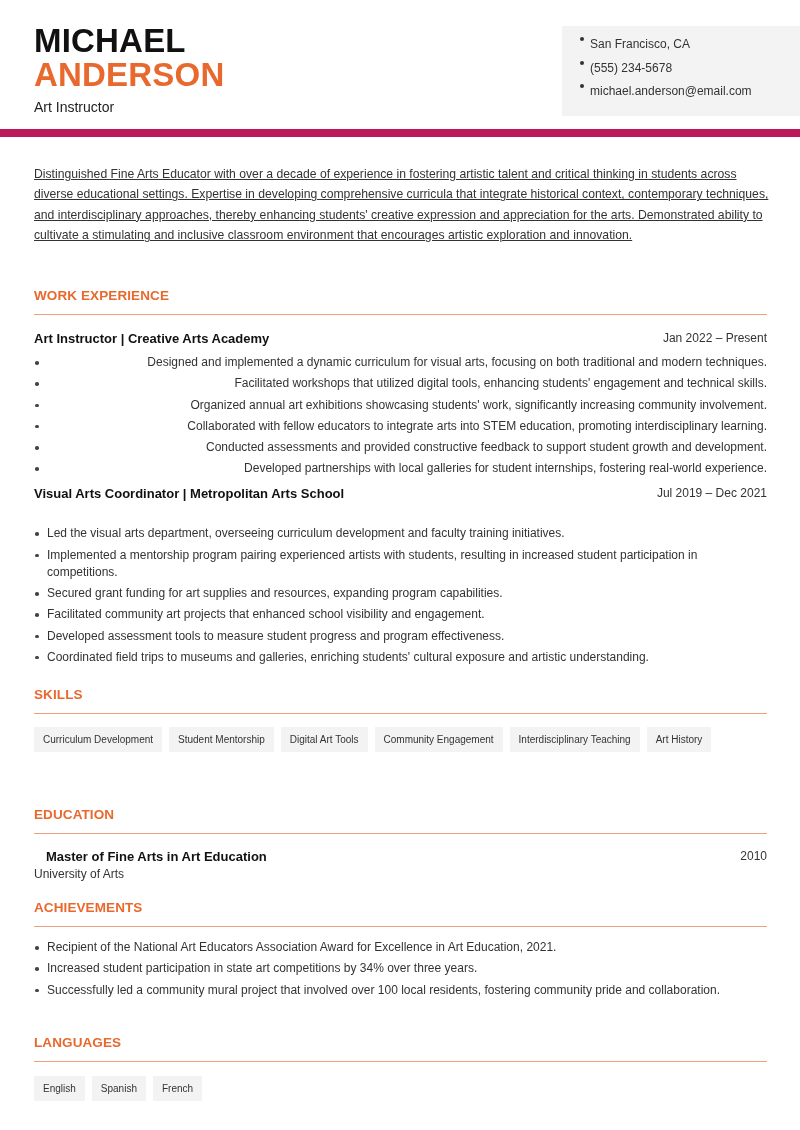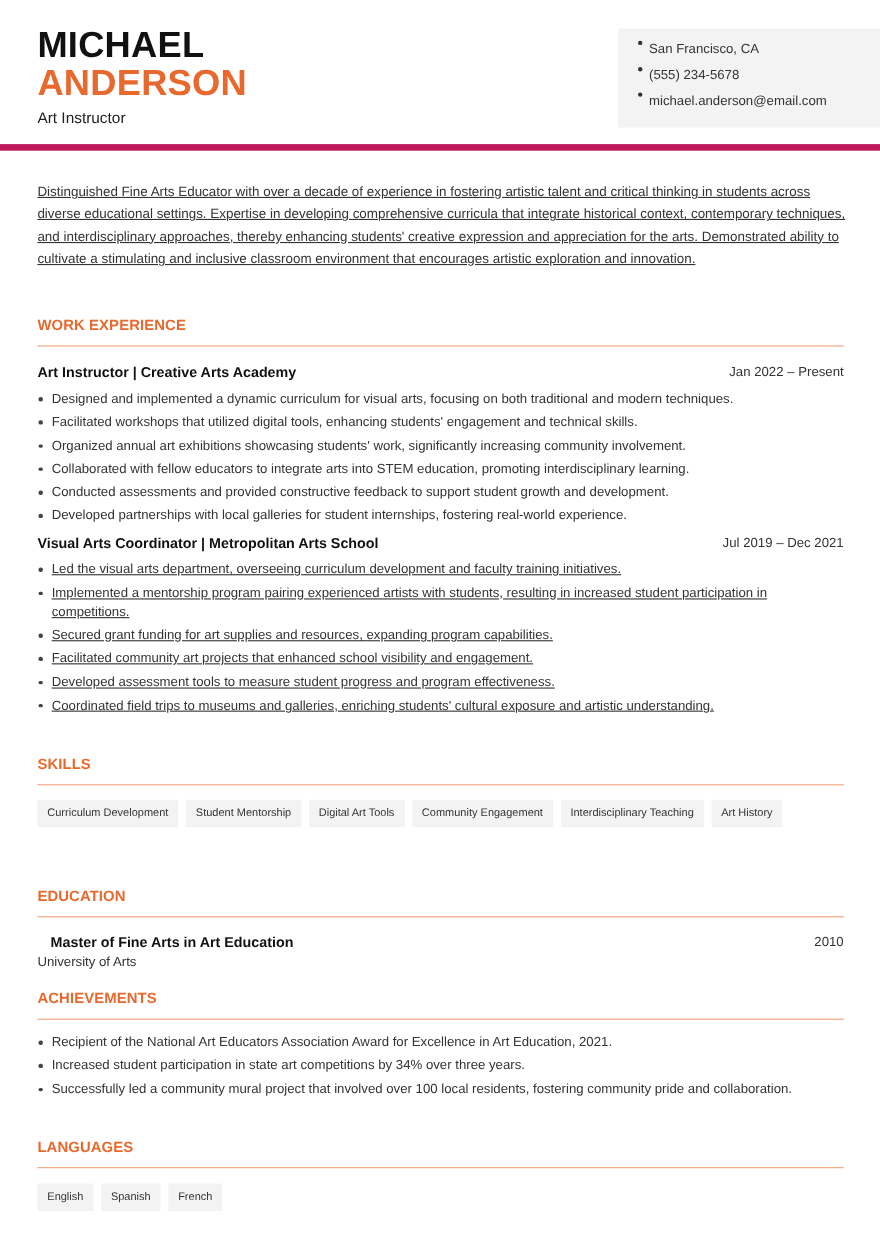--- a/index.html
+++ b/index.html
@@ -1,19 +1,19 @@
 <!DOCTYPE html>
 <html><head>
 <meta charset="utf-8">
 <style>
   * { box-sizing: border-box; margin: 0; padding: 0; }
   html, body { width: 800px; height: 1130px; background: #ffffff; overflow: hidden; }
   body { font-family: "Liberation Sans", "DejaVu Sans", sans-serif; color: #333333; position: relative; }
 
-  .header { position: relative; height: 137px; border-bottom: 6px solid #be185d; }
+  .header { position: relative; height: 137px; border-bottom: 8px solid #be185d; }
   .name-first { position: absolute; left: 34px; top: 22px; font-size: 33px; font-weight: 700; color: #111111; letter-spacing: 0.2px; line-height: 38px; }
   .name-last { position: absolute; left: 34px; top: 56px; font-size: 33px; font-weight: 700; color: #e8692e; letter-spacing: 0.2px; line-height: 38px; }
   .title { position: absolute; left: 34px; top: 99px; font-size: 14px; color: #222222; }
 
   .contact { position: absolute; left: 562px; top: 26px; width: 238px; height: 90px; background: #f3f3f3; padding: 11px 0 0 18px; }
   .contact-item { display: flex; align-items: flex-start; font-size: 12px; color: #333; height: 23.5px; }
   .bullet { display: inline-block; width: 4px; height: 4px; background: #333; border-radius: 50%; margin-right: 6px; flex: none; }
 
   .summary { position: absolute; left: 34px; top: 164px; width: 735px; font-size: 12.2px; line-height: 20.4px; color: #333; text-decoration: underline; }
 
@@ -59,41 +59,41 @@
     </div>
   </div>
 </div>
 
 <p class="summary">Distinguished Fine Arts Educator with over a decade of experience in fostering artistic talent and critical thinking in students across diverse educational settings. Expertise in developing comprehensive curricula that integrate historical context, contemporary techniques, and interdisciplinary approaches, thereby enhancing students' creative expression and appreciation for the arts. Demonstrated ability to cultivate a stimulating and inclusive classroom environment that encourages artistic exploration and innovation.</p>
 
 <div class="section" style="top:286px;">
   <div class="section-title">WORK EXPERIENCE</div>
   <div class="section-rule"></div>
 
-  <div style="margin-top:13px;">
+  <div style="margin-top:13px;text-align:right;">
     <div class="job-head">
       <span class="job-title">Art Instructor | Creative Arts Academy</span>
       <span class="job-date">Jan 2022 – Present</span>
     </div>
     <ul class="bullets" style="margin-top:6px;">
       <li>Designed and implemented a dynamic curriculum for visual arts, focusing on both traditional and modern techniques.</li>
       <li>Facilitated workshops that utilized digital tools, enhancing students' engagement and technical skills.</li>
       <li>Organized annual art exhibitions showcasing students' work, significantly increasing community involvement.</li>
       <li>Collaborated with fellow educators to integrate arts into STEM education, promoting interdisciplinary learning.</li>
       <li>Conducted assessments and provided constructive feedback to support student growth and development.</li>
       <li>Developed partnerships with local galleries for student internships, fostering real-world experience.</li>
     </ul>
   </div>
 
   <div style="margin-top:6px;">
     <div class="job-head">
       <span class="job-title">Visual Arts Coordinator | Metropolitan Arts School</span>
       <span class="job-date">Jul 2019 – Dec 2021</span>
     </div>
-    <ul class="bullets" style="margin-top:6px;text-decoration:underline;">
+    <ul class="bullets" style="margin-top:22px;">
       <li>Led the visual arts department, overseeing curriculum development and faculty training initiatives.</li>
       <li>Implemented a mentorship program pairing experienced artists with students, resulting in increased student participation in competitions.</li>
       <li>Secured grant funding for art supplies and resources, expanding program capabilities.</li>
       <li>Facilitated community art projects that enhanced school visibility and engagement.</li>
       <li>Developed assessment tools to measure student progress and program effectiveness.</li>
       <li>Coordinated field trips to museums and galleries, enriching students' cultural exposure and artistic understanding.</li>
     </ul>
   </div>
 </div>
 

